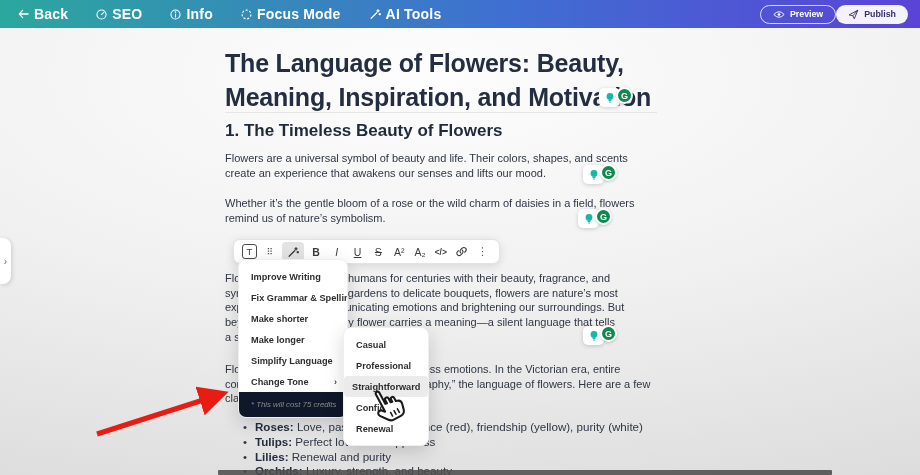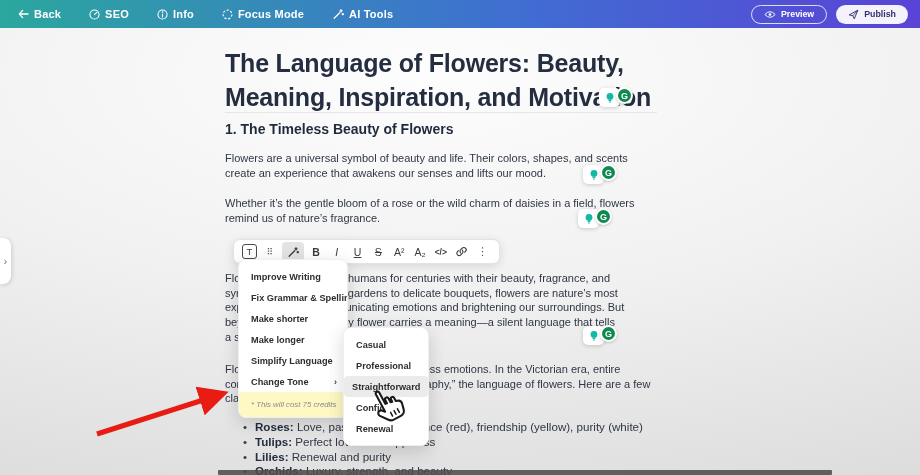--- a/index.html
+++ b/index.html
@@ -5,35 +5,35 @@
   * { margin:0; padding:0; box-sizing:border-box; }
   html,body { width:920px; height:475px; overflow:hidden; font-family:"Liberation Sans", sans-serif; }
   #screen { position:relative; width:920px; height:475px; overflow:hidden;
             background: radial-gradient(120% 95% at 46% 16%, #fdfdfd 0%, #f1f1f1 48%, #dcdcdc 100%); }
 
   
   .topbar { position:absolute; top:0; left:0; width:920px; height:28px;
             background: linear-gradient(90deg, #2BA79E 0%, #3F6FD1 55%, #5A43D6 100%);
             display:flex; align-items:center; justify-content:space-between; padding:0 12px 0 18px; }
   .tb-left { display:flex; align-items:center; gap:28px; }
-  .tb-item { display:flex; align-items:center; gap:5px; color:#fff; font-size:11px; font-weight:600;
+  .tb-item { display:flex; align-items:center; gap:5px; color:#fff; font-size:14px; font-weight:600;
              letter-spacing:.2px; cursor:pointer; white-space:nowrap; }
   .tb-item svg { display:block; }
-  .tb-right { display:flex; align-items:center; gap:9px; }
+  .tb-right { display:flex; align-items:center; }
   .pill { height:19px; border-radius:10px; display:flex; align-items:center; gap:5px;
           padding:0 12px; font-size:8.8px; font-weight:600; cursor:pointer; white-space:nowrap; }
   .pill.preview { border:1px solid rgba(255,255,255,.8); color:#fff; background:transparent; }
   .pill.publish { background:#f4f2fd; color:#35306b; border:none; }
 
   
   .abs { position:absolute; }
   .article-title { left:225px; top:46px; font-size:25px; line-height:34px; font-weight:700;
                    color:#242e40; letter-spacing:-.2px; white-space:nowrap; }
   .divider { left:225px; top:112px; width:432px; height:1px; background:#e6e6e6; }
-  .h3 { left:225px; top:121px; font-size:14px; font-weight:700; color:#1f2a3b; white-space:nowrap; }
+  .h3 { left:225px; top:121px; font-size:17px; font-weight:700; color:#1f2a3b; white-space:nowrap; }
   .para { color:#2f3644; font-size:11px; line-height:14.7px; }
   .para div { white-space:nowrap; }
   .bullets { left:243px; top:420px; width:420px; list-style:none; }
   .bullets li { position:relative; font-size:11.6px; line-height:14.8px; color:#2f3644; padding-left:12px; white-space:nowrap; }
   .bullets li::before { content:"•"; position:absolute; left:0; top:0; color:#2f3644; }
   .bullets b { color:#232d3f;margin-top:26px; }
 
   
   .badge-pair { width:40px; height:21px; }
   .bulb-badge { position:absolute; left:0; top:1px; width:21px; height:19px; background:#fff;
@@ -55,21 +55,21 @@
   .tb-btn.grip { font-size:9px; color:#555; letter-spacing:-1px; }
   .tb-btn.code { font-size:8.5px; font-weight:700; }
   .tb-btn.more { font-size:11px; color:#555; }
 
   
   .menu { left:238px; top:259px; width:110px; background:#fff; border-radius:8px;
           box-shadow:0 5px 18px rgba(0,0,0,.16); border:1px solid #efefef; padding-top:6px; overflow:hidden; }
   .menu-item { height:21px; display:flex; align-items:center; justify-content:space-between;
                padding:0 10px 0 12px; font-size:9.2px; font-weight:700; color:#2e2e2e; cursor:pointer; white-space:nowrap;text-align:center; }
   .menu-item .chev { color:#444; font-size:9px; }
-  .menu-foot { height:25px; background:#fef9c3; display:flex; align-items:center; padding:0 12px;
+  .menu-foot { height:25px; background:#0f172a; display:flex; align-items:center; padding:0 12px;
                font-size:7.8px; font-style:italic; color:#8a8a8a; white-space:nowrap;text-align:center; }
 
   .submenu { left:343px; top:327px; width:86px; background:#fff; border-radius:8px;
              box-shadow:0 5px 18px rgba(0,0,0,.16); border:1px solid #efefef; padding:6px 0; }
   .submenu .menu-item { padding:0 10px 0 12px; }
   .submenu .menu-item.hl { background:#ebebeb; border-radius:4px; margin:0 0; padding:0 6px 0 8px; }
 
   
   .side-toggle { left:0; top:238px; width:11px; height:46px; background:#fff;
                  border-radius:0 8px 8px 0; box-shadow:1px 1px 4px rgba(0,0,0,.15);
@@ -155,21 +155,21 @@
 
   <h3 class="abs h3">1. The Timeless Beauty of Flowers</h3>
 
   <div class="abs para" style="left:225px; top:151px;">
     <div>Flowers are a universal symbol of beauty and life. Their colors, shapes, and scents</div>
     <div>create an experience that awakens our senses and lifts our mood.</div>
   </div>
 
   <div class="abs para" style="left:225px; top:196px;">
     <div>Whether it’s the gentle bloom of a rose or the wild charm of daisies in a field, flowers</div>
-    <div>remind us of nature’s fragrance.</div>
+    <div>remind us of nature’s symbolism.</div>
   </div>
 
   <div class="abs para" style="left:225px; top:271px;">
     <div>Flowers have enchanted humans for centuries with their beauty, fragrance, and</div>
     <div>symbolism. From vibrant gardens to delicate bouquets, flowers are nature’s most</div>
     <div>expressive way of communicating emotions and brightening our surroundings. But</div>
     <div>beyond their beauty, every flower carries a meaning—a silent language that tells</div>
     <div>a story.</div>
   </div>
 

